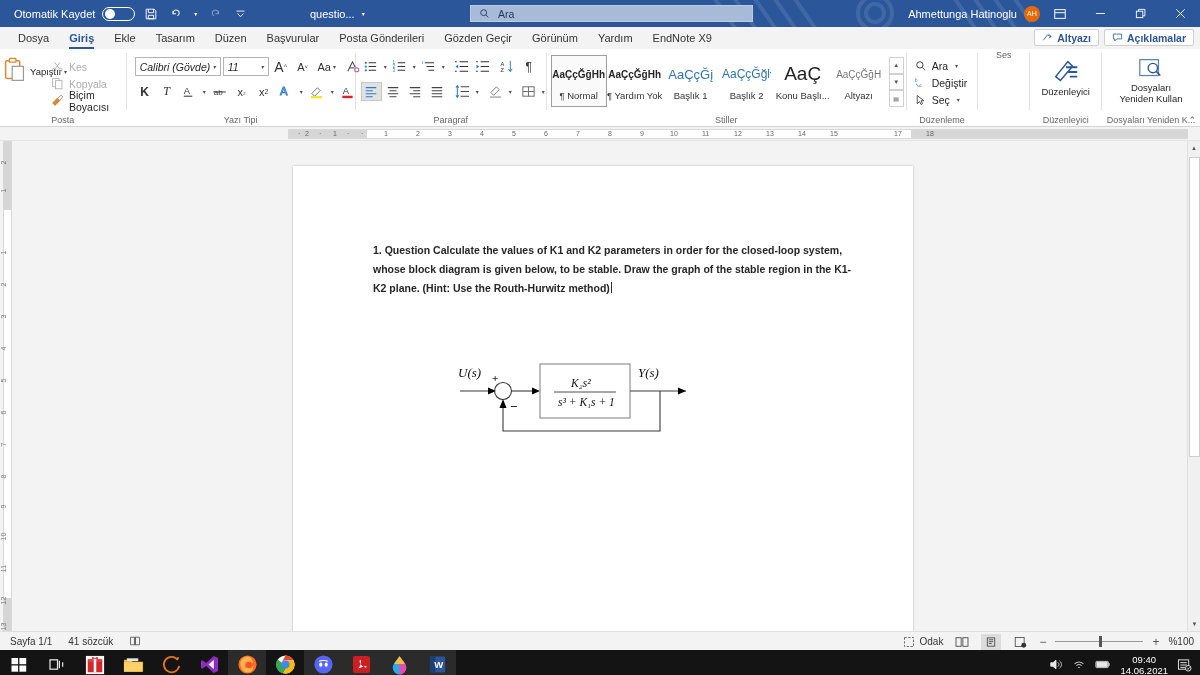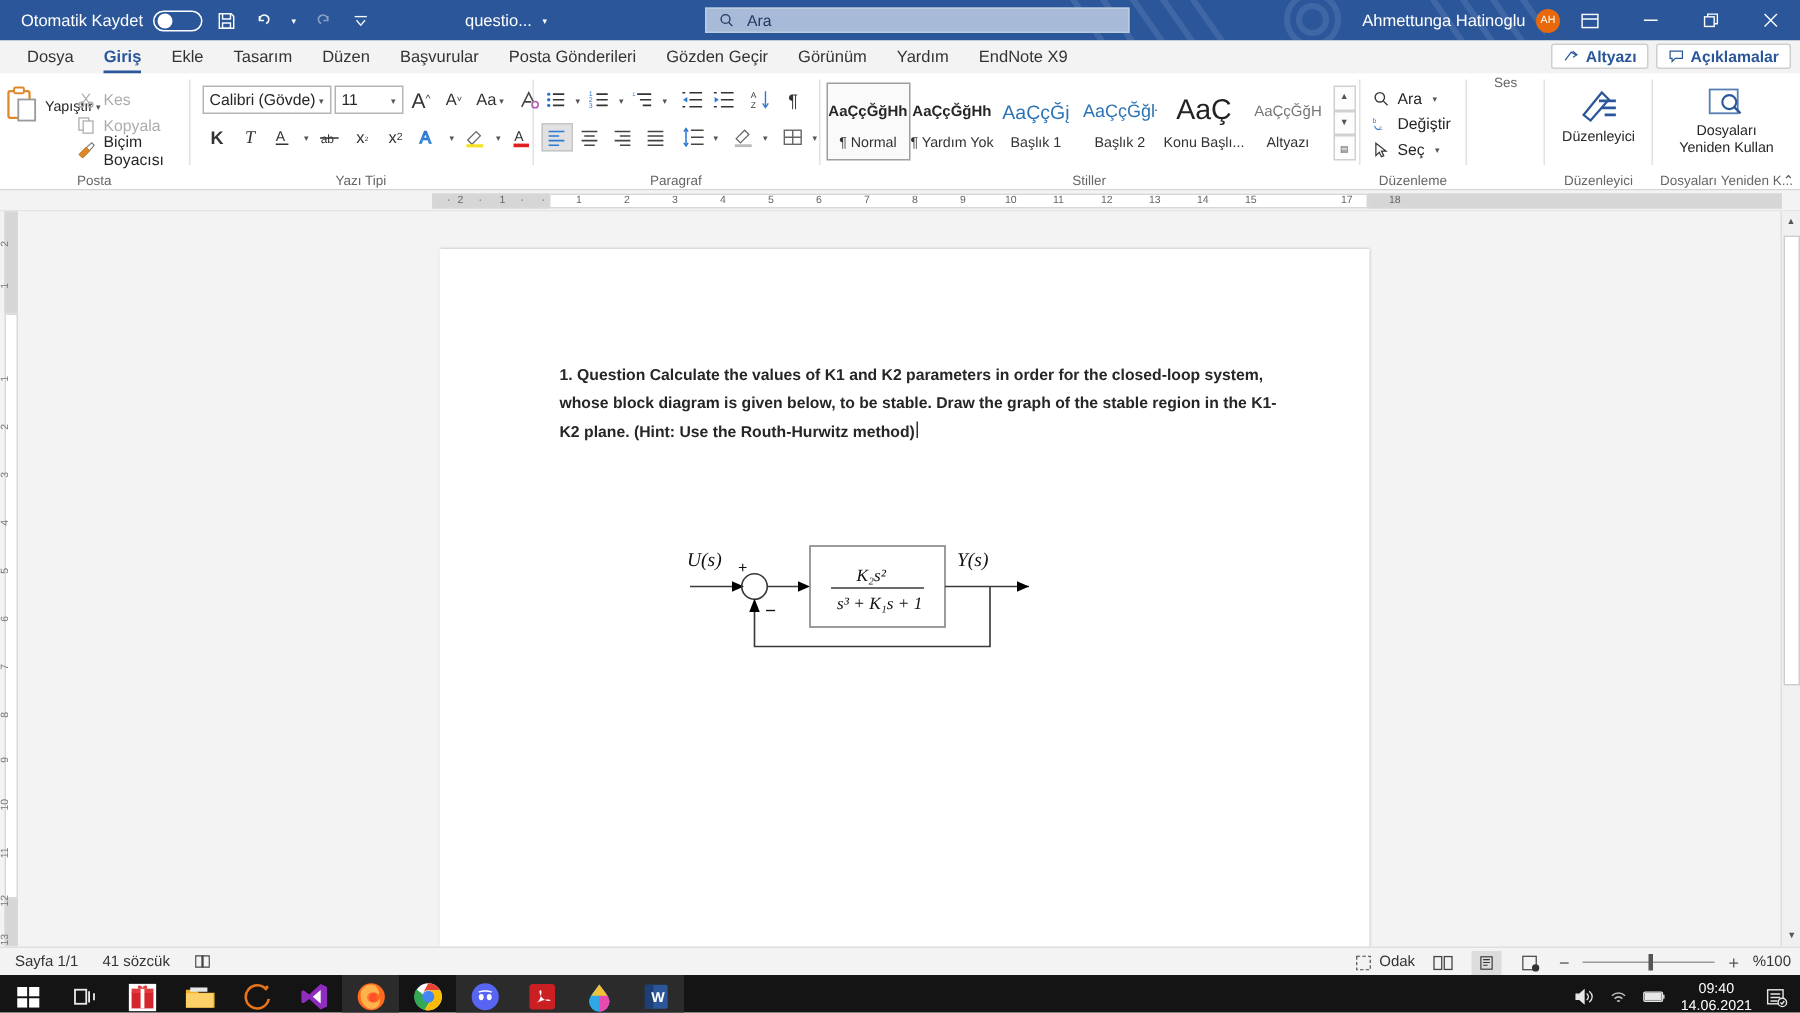--- a/index.html
+++ b/index.html
@@ -90,21 +90,21 @@
   .clip-small{ display:flex; flex-direction:column; justify-content:center; padding-top:6px;}
   .clip-item{ display:flex; align-items:center; gap:5px; height:17px; font-size:10.5px; padding-left:3px; }
   .clip-item.disabled{ color:#adadad; }
 
   
   .fontgrp{ padding:4px 6px 0 8px; }
   .frow{ display:flex; align-items:center; gap:2px; height:21px; }
   .frow+.frow{ margin-top:4px; }
   .combo{
     height:19px; border:1px solid #b5b5b5; background:#fff; display:flex; align-items:center;
-    padding:0 2px 0 4px; font-size:10.5px; justify-content:space-between;
+    padding:0 2px 0 4px; font-size:10.5px; justify-content:space-between;font-style:italic;
   }
   .ic{
     min-width:20px; height:20px; display:flex; align-items:center; justify-content:center;
     font-size:11px; color:#333;
   }
   .ic.sq{ width:20px; }
   .caret{ font-size:6px; color:#555; padding:0 2px; }
 
   
   .pgrp{ padding:4px 5px 0 5px; }

